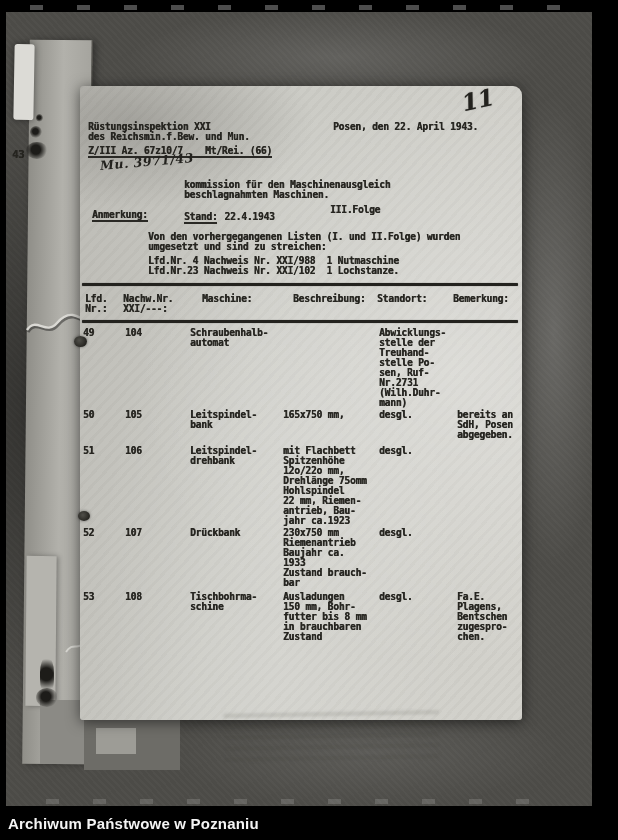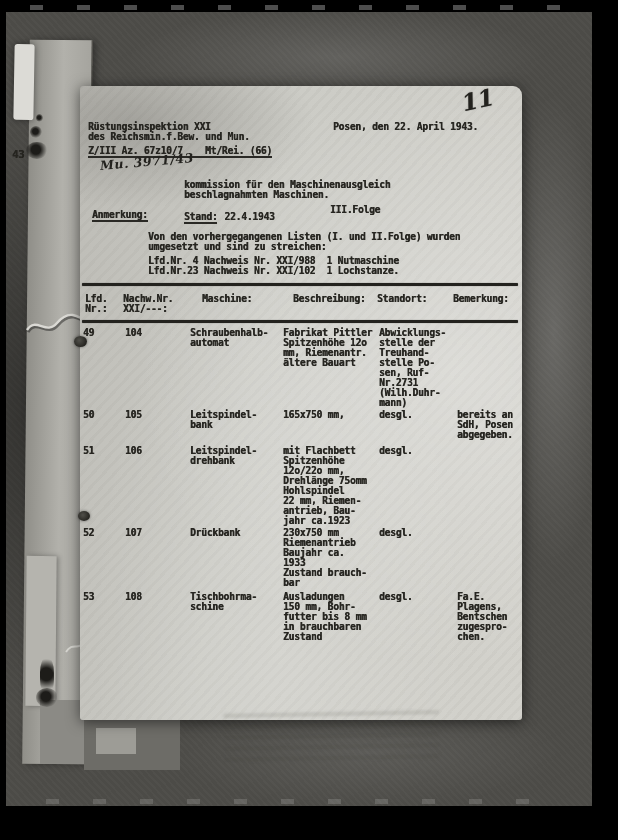--- a/index.html
+++ b/index.html
@@ -160,24 +160,20 @@
       <div class="tw th pl h-standort">Standort:</div>
       <div class="tw th pl h-bemerk">Bemerkung:</div>
 
       <div class="rule rule2"></div>
 
       <div class="trow row0">
         <div class="tw cell c-nr">49</div>
         <div class="tw cell c-nachw">104</div>
         <div class="tw cell pl c-maschine">Schraubenhalb-
 automat</div>
-        <div class="tw cell pl c-beschr">Fabrikat Pittler
-Spitzenhöhe 12o
-mm, Riemenantr.
-ältere Bauart</div>
         <div class="tw cell pl c-standort">Abwicklungs-
 stelle der
 Treuhand-
 stelle Po-
 sen, Ruf-
 Nr.2731
 (Wilh.Duhr-
 mann)</div>
         <div class="tw cell pl c-bemerk"></div>
       </div>
@@ -248,14 +244,17 @@
 
     <div class="hand hand-11">11</div>
     <div class="hand hand-note" style="left:94px;top:142px;">Mu. 3971/43</div>
 
     <div class="hole hole1"></div>
     <div class="hole hole2"></div>
 
     <div class="dashes bottom"></div>
   </div>
 
+  <div class="archive-bar">
+    <span>Archiwum Państwowe w Poznaniu</span>
+  </div>
 
 </div>
 
 </body></html>

